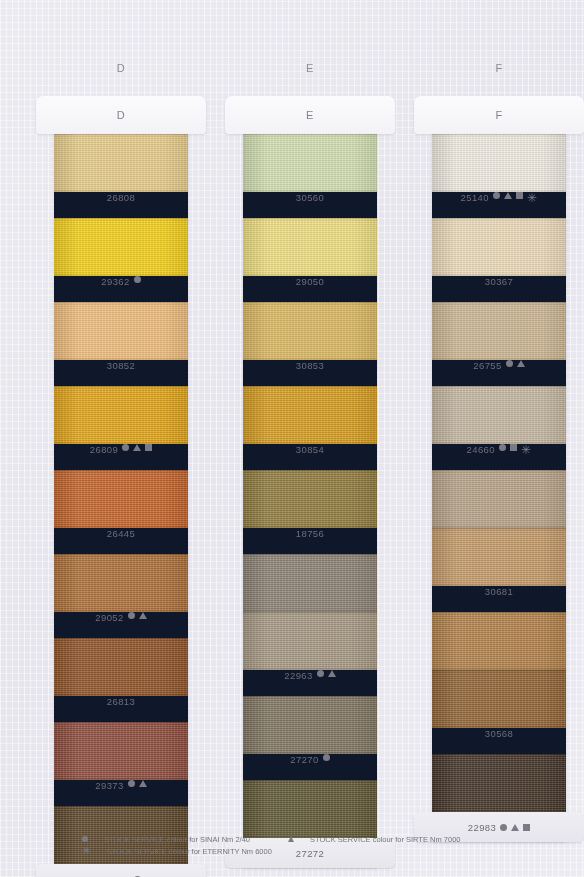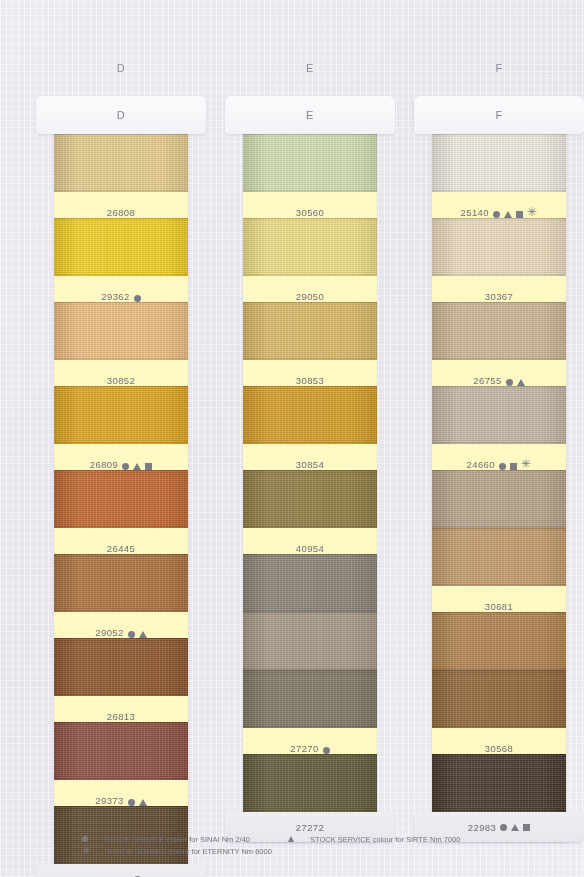--- a/index.html
+++ b/index.html
@@ -93,23 +93,23 @@
   .swatch::after {
     content: "";
     position: absolute;
     inset: 0;
     background: linear-gradient(90deg, rgba(0,0,0,0.10) 0%, rgba(255,255,255,0.06) 18%, rgba(255,255,255,0.03) 82%, rgba(0,0,0,0.07) 100%);
     pointer-events: none;
   }
 
   .code-row {
     height: 26px;
-    background: #fef9c3;
+    background: #0f172a;
     display: flex;
-    align-items: flex-end;
+    align-items: flex-start;
     justify-content: center;
     gap: 4px;
     font-size: 9.5px;
     color: #6e6e79;
     letter-spacing: 0.4px;
   }
   .code-text { white-space: nowrap; }
   .sym {
     display: inline-block;
     color: #7b7b86;
@@ -258,24 +258,29 @@
         <div class="swatch" style="height: 58px; background-color: rgb(220, 184, 99);"></div>
         <div class="code-row">
           <span class="code-text">30853</span>
         </div>
         <div class="swatch" style="height: 58px; background-color: rgb(213, 156, 33);"></div>
         <div class="code-row">
           <span class="code-text">30854</span>
         </div>
         <div class="swatch" style="height: 58px; background-color: rgb(144, 122, 62);"></div>
         <div class="code-row">
-          <span class="code-text">40954</span>
+          <span class="code-text">18756</span>
         </div>
         <div class="swatch" style="height: 58px; background-color: rgb(138, 129, 115);"></div>
         <div class="swatch" style="height: 58px; background-color: rgb(166, 152, 132);"></div>
+        <div class="code-row">
+          <span class="code-text">22963</span>
+          <span class="sym circle"></span>
+          <span class="sym triangle"></span>
+        </div>
         <div class="swatch" style="height: 58px; background-color: rgb(126, 116, 96);"></div>
         <div class="code-row">
           <span class="code-text">27270</span>
           <span class="sym circle"></span>
         </div>
         <div class="swatch" style="height: 58px; background-color: rgb(94, 86, 52);"></div>
         <div class="card-foot">
           <span class="code-text">27272</span>
         </div>
       </div>

